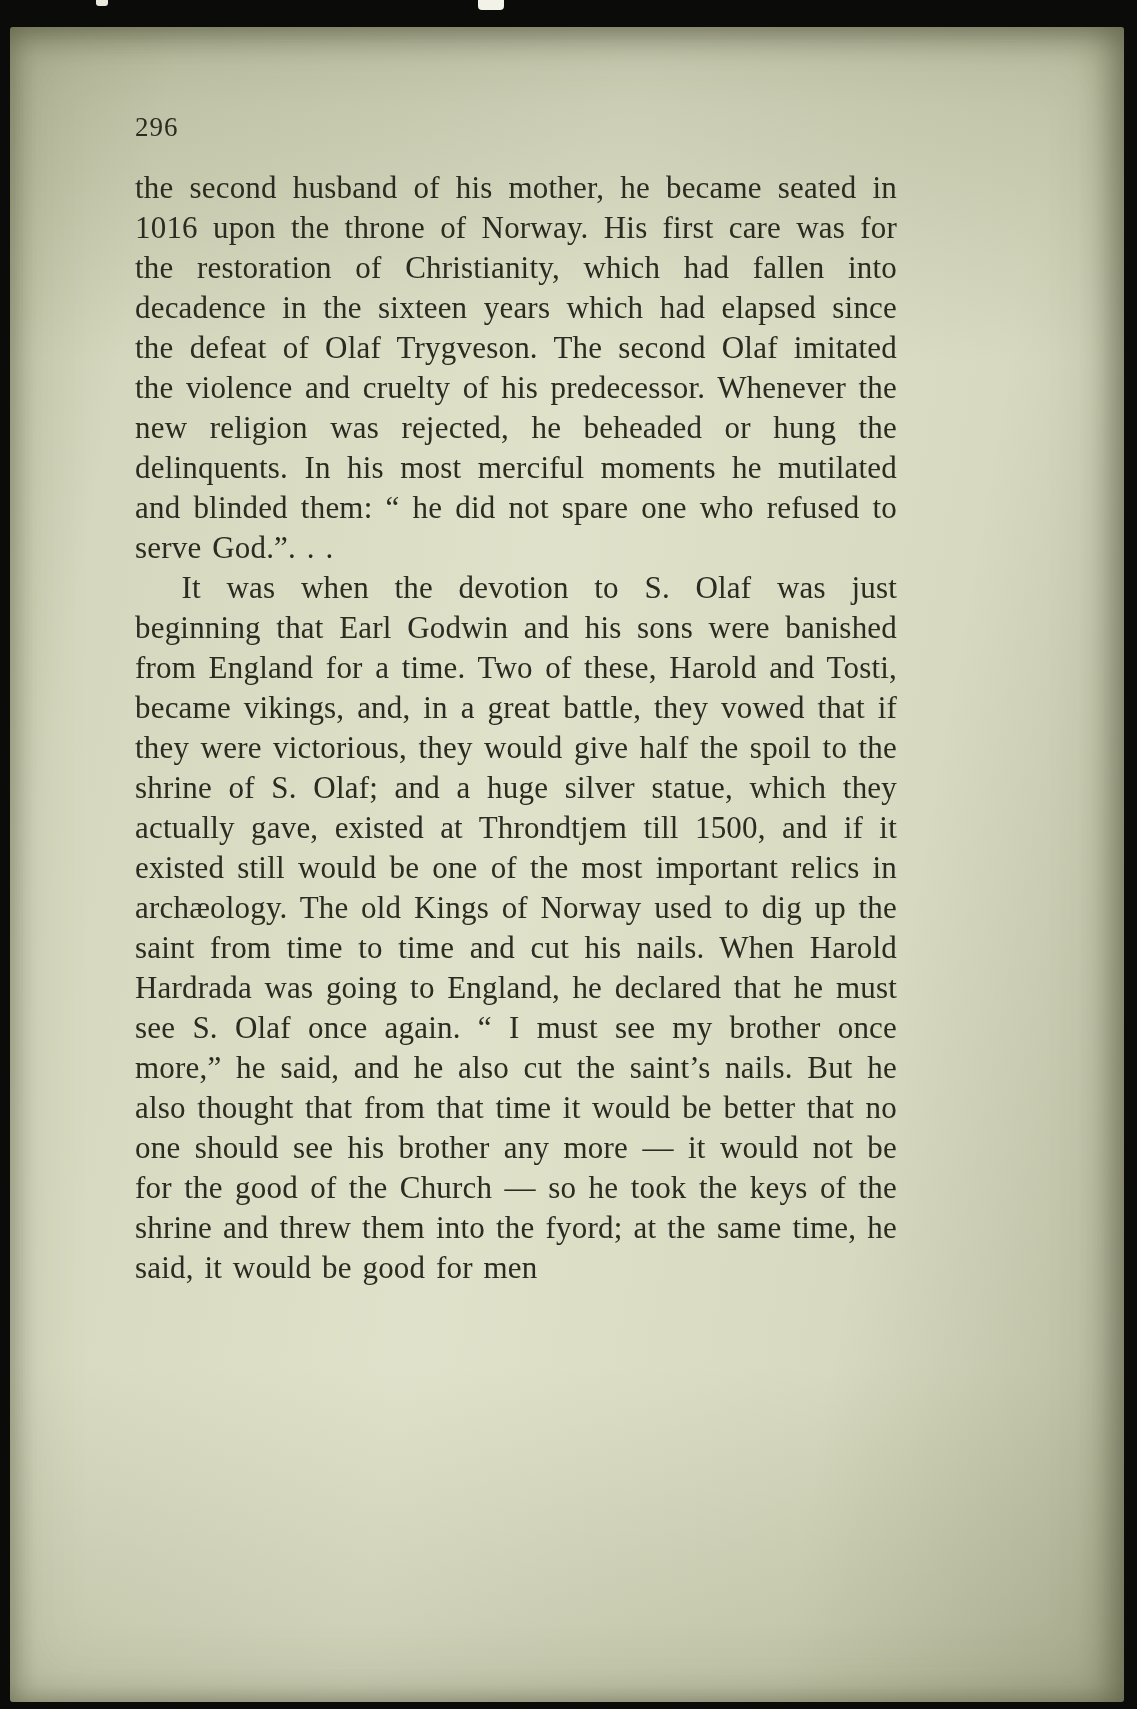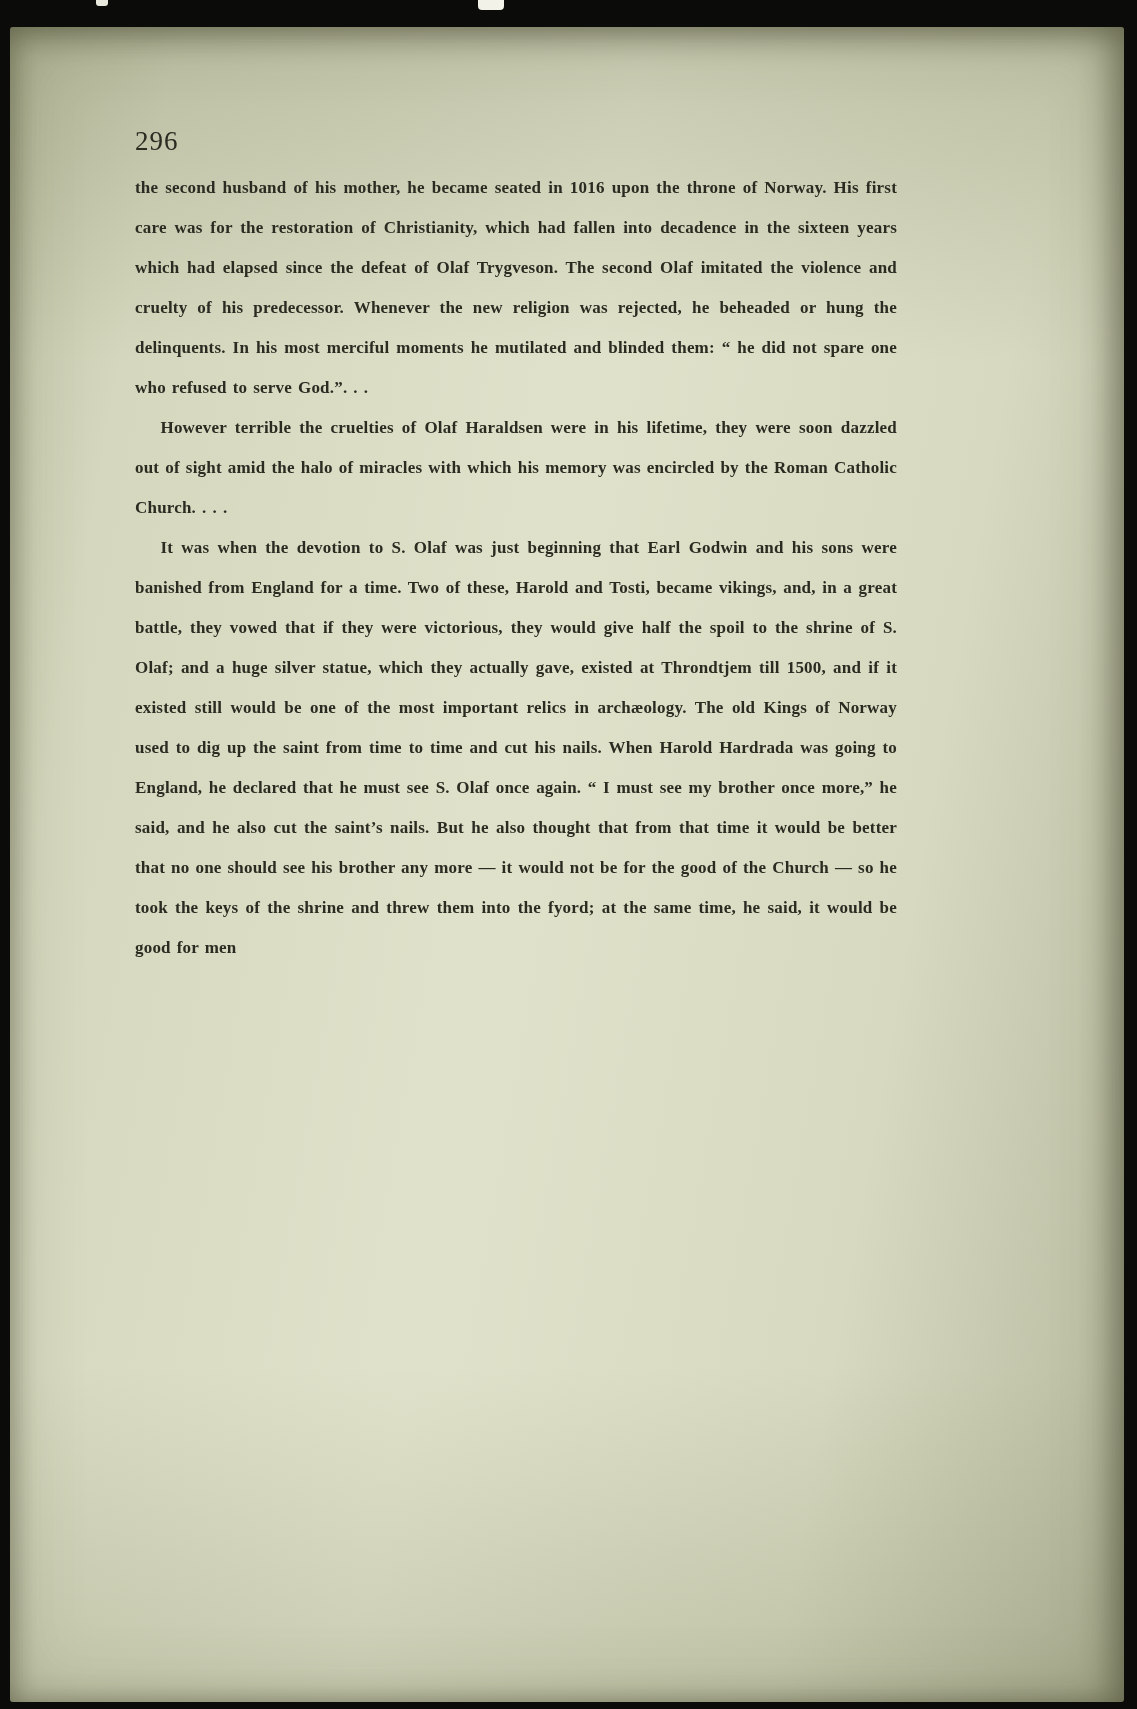--- a/index.html
+++ b/index.html
@@ -52,62 +52,60 @@
     width:762px;
   }
   .header-row{
     position:relative;
     margin-top:83px;
     height:40px;
     color:var(--ink);
   }
   .page-number{
     position:absolute;
-    left:0; top:16px;
+    left:0; top:2px;
     font-size:27px;
     letter-spacing:1px;
   }
   .running-title{
     position:absolute;
     left:0; right:0;
     top:4px;
     text-align:center;
     font-size:22.5px;
     font-weight:bold;
     letter-spacing:3.5px;
     white-space:nowrap;
   }
   .body-text{
     margin-top:18px;
     color:var(--ink);
   }
   .body-text p{
-    font-size:17px;
+    font-size:31px;
     line-height:40px;
     text-align:justify;
     word-spacing:0.09em;
     letter-spacing:0.2px;
     hyphens:none;
-    font-weight:bold;
   }
   .body-text p.indent{
     text-indent:1.5em;
   }
 </style>
 </head>
 <body>
 
 <div class="scan">
   <div class="paper">
     <div class="content">
       <div class="header-row">
         <span class="page-number">296</span>
       </div>
       <div class="body-text">
           <p class="">the second husband of his mother, he became seated in 1016 upon the throne of Norway.  His first care was for the restoration of Christianity, which had fallen into decadence in the sixteen years which had elapsed since the defeat of Olaf Trygveson.  The second Olaf imitated the violence and cruelty of his predecessor.  Whenever the new religion was rejected, he beheaded or hung the delinquents.  In his most merciful moments he mutilated and blinded them: “ he did not spare one who refused to serve God.”. . .</p>
-          <p class="indent">However terrible the cruelties of Olaf Haraldsen were in his lifetime, they were soon dazzled out of sight amid the halo of miracles with which his memory was encircled by the Roman Catholic Church. . . .</p>
           <p class="indent">It was when the devotion to S. Olaf was just beginning that Earl Godwin and his sons were banished from England for a time.  Two of these, Harold and Tosti, became vikings, and, in a great battle, they vowed that if they were victorious, they would give half the spoil to the shrine of S. Olaf; and a huge silver statue, which they actually gave, existed at Throndtjem till 1500, and if it existed still would be one of the most important relics in archæology.  The old Kings of Norway used to dig up the saint from time to time and cut his nails.  When Harold Hardrada was going to England, he declared that he must see S. Olaf once again. “ I must see my brother once more,” he said, and he also cut the saint’s nails.  But he also thought that from that time it would be better that no one should see his brother any more — it would not be for the good of the Church — so he took the keys of the shrine and threw them into the fyord; at the same time, he said, it would be good for men</p>
         </div>
     </div>
   </div>
   <div class="notch"></div>
   <div class="notch2"></div>
 </div>
 
 </body></html>

